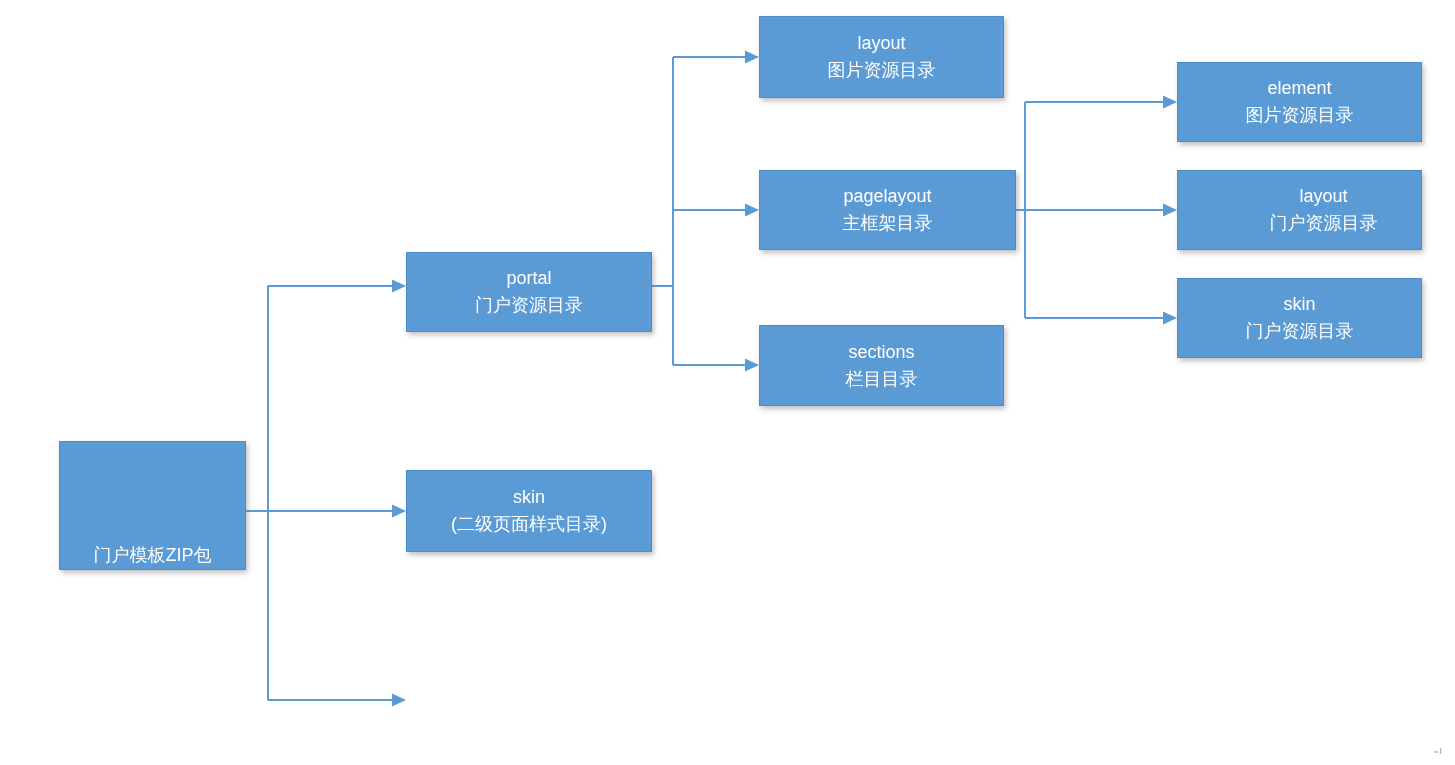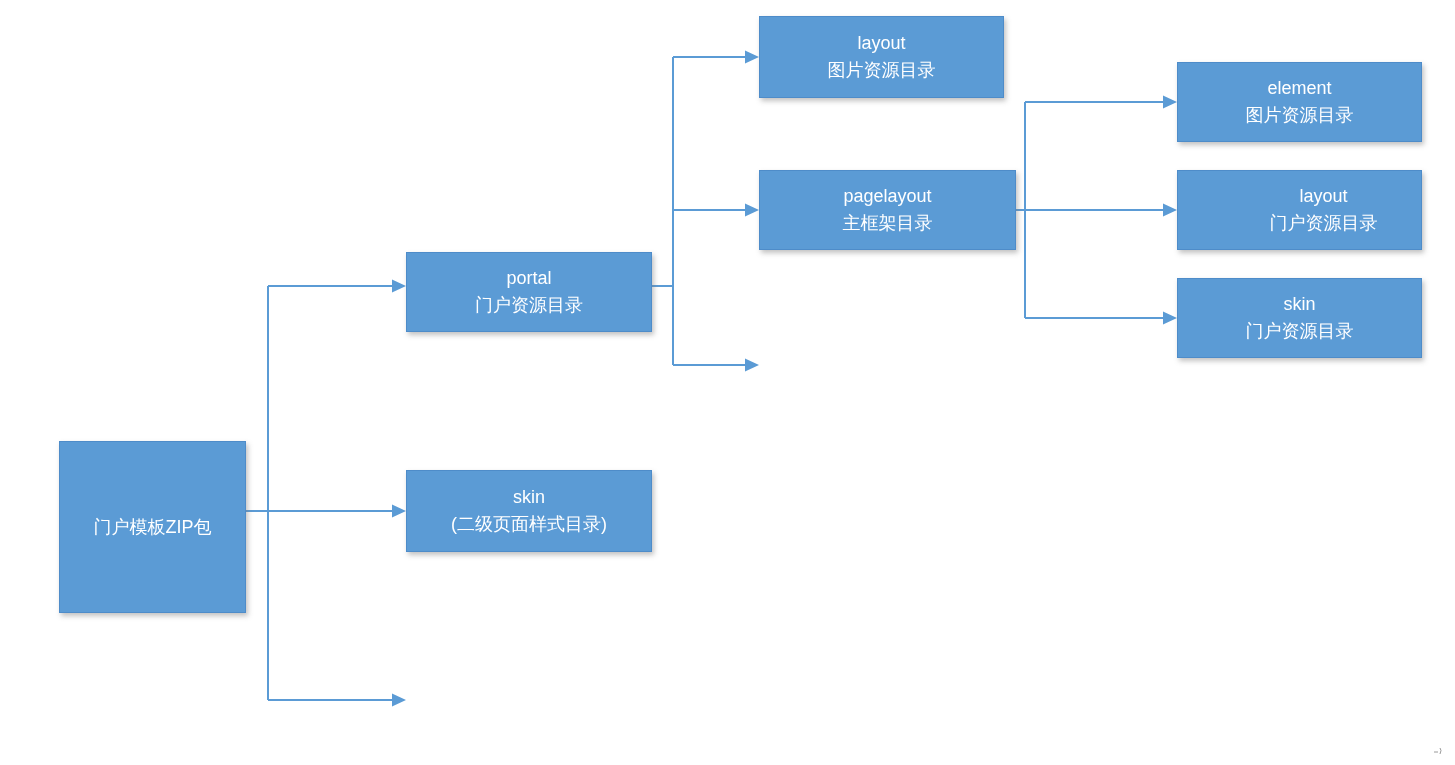--- a/index.html
+++ b/index.html
@@ -76,21 +76,21 @@
       <polygon points="1163,95.5 1177,102 1163,108.5"></polygon>
       <polygon points="1163,203.5 1177,210 1163,216.5"></polygon>
       <polygon points="1163,311.5 1177,318 1163,324.5"></polygon>
     </g>
 
     <g stroke="#9a9a9a" stroke-width="1" fill="none">
       <path d="M1434,752 h4 M1440,748 q2,2 0,6"></path>
     </g>
   </svg>
 
-  <div class="node" style="left:59px; top:441px; width:187px; height:172px;">
+  <div class="node" style="left:59px; top:441px; width:187px; height:129px;justify-content:flex-end;">
     <span class="title">门户模板ZIP包</span>
   </div>
 
   <div class="node" style="left:406px; top:252px; width:246px; height:80px;">
     <span class="title">portal</span>
     <span class="subtitle">门户资源目录</span>
   </div>
 
   <div class="node" style="left:406px; top:470px; width:246px; height:82px;">
     <span class="title">skin</span>
@@ -101,20 +101,24 @@
   <div class="node" style="left:759px; top:16px; width:245px; height:82px;">
     <span class="title">layout</span>
     <span class="subtitle">图片资源目录</span>
   </div>
 
   <div class="node" style="left:759px; top:170px; width:257px; height:80px;">
     <span class="title">pagelayout</span>
     <span class="subtitle">主框架目录</span>
   </div>
 
+  <div class="node" style="left:759px; top:325px; width:245px; height:81px;">
+    <span class="title">sections</span>
+    <span class="subtitle">栏目目录</span>
+  </div>
 
   <div class="node" style="left:1177px; top:62px; width:245px; height:80px;">
     <span class="title">element</span>
     <span class="subtitle">图片资源目录</span>
   </div>
 
   <div class="node" style="left:1177px; top:170px; width:245px; height:80px;padding-left:48px;">
     <span class="title">layout</span>
     <span class="subtitle">门户资源目录</span>
   </div>

